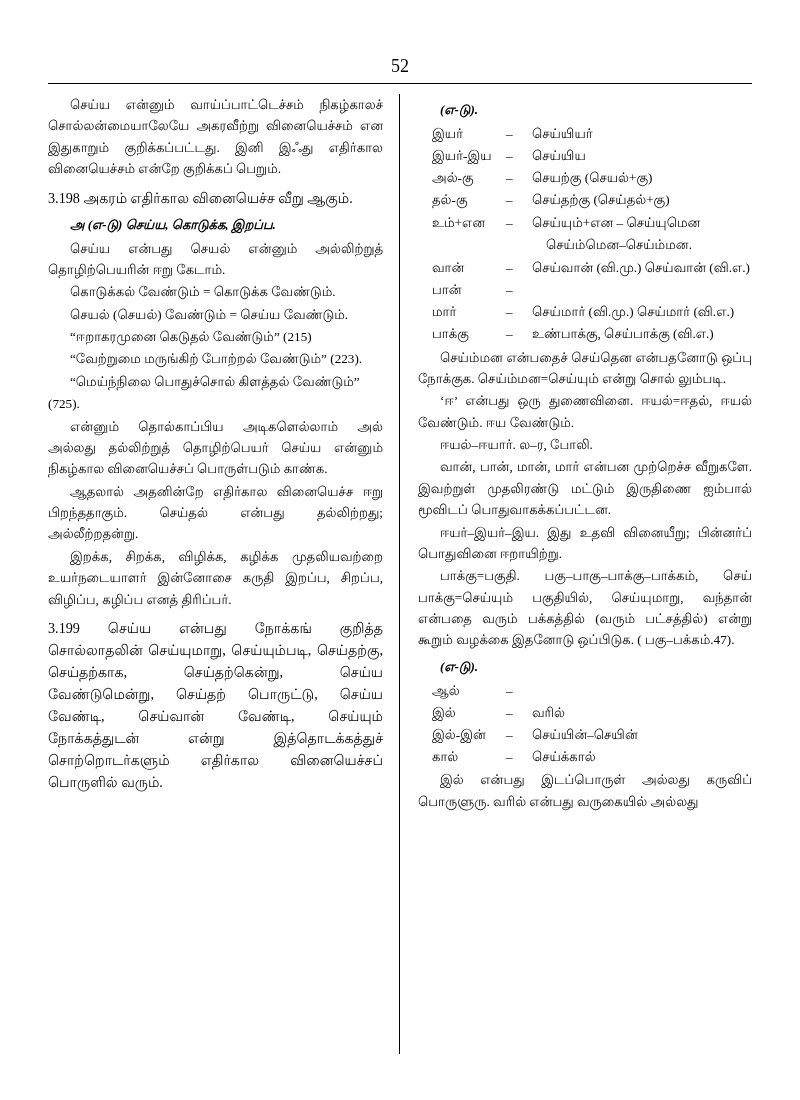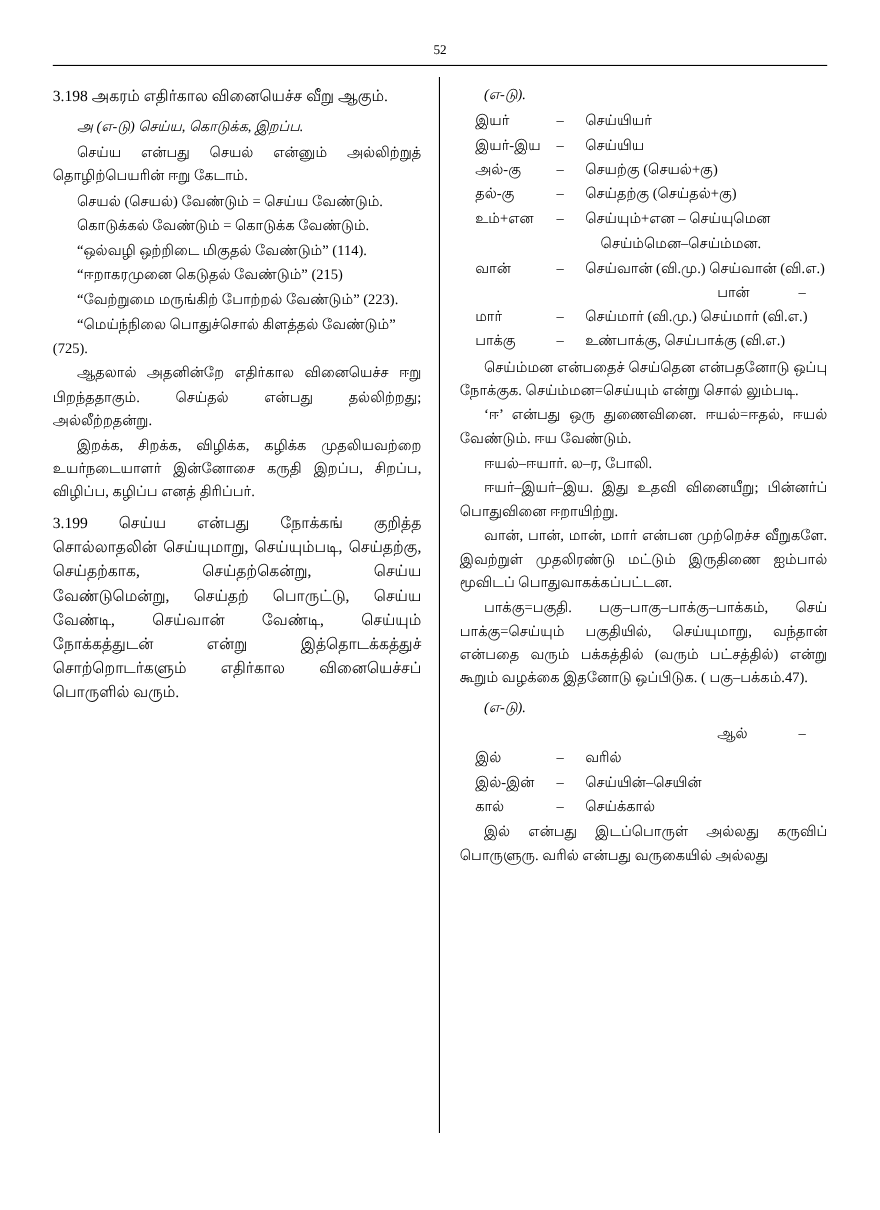--- a/index.html
+++ b/index.html
@@ -18,22 +18,22 @@
   .page {
     position: relative;
     width: 800px;
     height: 1100px;
     box-sizing: border-box;
     padding: 0;
   }
   .page-number {
     text-align: center;
     font-family: "Liberation Serif", serif;
-    font-size: 12px;
-    margin-top: 38px;
+    font-size: 18px;
+    margin-top: 56px;
     margin-bottom: 6px;
   }
   .rule {
     border-top: 1.5px solid #000;
     margin: 0 48px 0 48px;
   }
   .columns {
     display: flex;
     flex-direction: row;
     margin: 10px 48px 0 48px;
@@ -61,39 +61,38 @@
     text-indent: 22px;
   }
   .heading {
     font-weight: normal;
     font-size: 14.2px;
     line-height: 1.55;
     margin: 7px 0 4px 0;
     text-align: justify;
   }
   .eg {
-    font-weight: normal;
+    font-weight: bold;
     font-style: italic;
     margin: 5px 0 3px 0;
     text-indent: 22px;
     font-size: 13px;
   }
   .ex-list {
     margin: 0 0 2px 0;
     padding: 0;
     list-style: none;
   }
   .ex-row {
     display: flex;
     flex-direction: row;
     align-items: baseline;
     margin: 0 0 1px 0;
     font-size: 13.2px;
     line-height: 1.6;
-    justify-content: flex-end;
   }
   .ex-term {
     width: 88px;
     flex: 0 0 88px;
     padding-left: 14px;
     box-sizing: border-box;
   }
   .ex-dash {
     width: 26px;
     flex: 0 0 26px;
@@ -116,37 +115,38 @@
 
 <div class="page">
 
   <div class="page-number">52</div>
   <div class="rule"></div>
 
   <div class="columns">
 
     <div class="col col-left">
 
+      <p class="indent">செய்ய என்னும் வாய்ப்பாட்டெச்சம் நிகழ்காலச் சொல்லன்மையாலேயே அகரவீற்று வினையெச்சம் என இதுகாறும் குறிக்கப்பட்டது. இனி இஃது எதிர்கால வினையெச்சம் என்றே குறிக்கப் பெறும்.</p>
 
       <p class="heading">3.198 அகரம் எதிர்கால வினையெச்ச வீறு ஆகும்.</p>
 
       <p class="eg">அ (எ-டு) செய்ய, கொடுக்க, இறப்ப.</p>
 
       <p class="indent">செய்ய என்பது செயல் என்னும் அல்லிற்றுத் தொழிற்பெயரின் ஈறு கேடாம்.</p>
 
+      <p class="indent">கொடுக்கல் வேண்டும் = கொடுக்க வேண்டும்.</p>
+
       <p class="indent">செயல் (செயல்) வேண்டும் = செய்ய வேண்டும்.</p>
 
-      <p class="indent">கொடுக்கல் வேண்டும் = கொடுக்க வேண்டும்.</p>
-
-      <p class="quote">“ஒல்வழி ஒற்றிடை மிகுதல் வேண்டும்” (114).</p>
       <p class="quote">“ஈறாகரமுனை கெடுதல் வேண்டும்” (215)</p>
       <p class="quote">“வேற்றுமை மருங்கிற் போற்றல் வேண்டும்” (223).</p>
       <p class="quote">“மெய்ந்நிலை பொதுச்சொல் கிளத்தல் வேண்டும்”</p>
       <p>(725).</p>
 
+      <p class="indent">என்னும் தொல்காப்பிய அடிகளெல்லாம் அல் அல்லது தல்லிற்றுத் தொழிற்பெயர் செய்ய என்னும் நிகழ்கால வினையெச்சப் பொருள்படும் காண்க.</p>
 
 
       <p class="indent">ஆதலால் அதனின்றே எதிர்கால வினையெச்ச ஈறு பிறந்ததாகும். செய்தல் என்பது தல்லிற்றது; அல்லீற்றதன்று.</p>
 
       <p class="indent">இறக்க, சிறக்க, விழிக்க, கழிக்க முதலியவற்றை உயர்நடையாளர் இன்னோசை கருதி இறப்ப, சிறப்ப, விழிப்ப, கழிப்ப எனத் திரிப்பர்.</p>
 
       <p class="heading">3.199 செய்ய என்பது நோக்கங் குறித்த சொல்லாதலின் செய்யுமாறு, செய்யும்படி, செய்தற்கு, செய்தற்காக, செய்தற்கென்று, செய்ய வேண்டுமென்று, செய்தற் பொருட்டு, செய்ய வேண்டி, செய்வான் வேண்டி, செய்யும் நோக்கத்துடன் என்று இத்தொடக்கத்துச் சொற்றொடர்களும் எதிர்கால வினையெச்சப் பொருளில் வரும்.</p>
 
     </div>
 
@@ -201,22 +201,22 @@
         <div class="ex-row">
           <span class="ex-term">பாக்கு</span>
           <span class="ex-dash">–</span>
           <span class="ex-gloss">உண்பாக்கு, செய்பாக்கு (வி.எ.)</span>
         </div>
       </div>
 
       <p class="indent">செய்ம்மன என்பதைச் செய்தென என்பதனோடு ஒப்பு நோக்குக. செய்ம்மன=செய்யும் என்று சொல் லும்படி.</p>
       <p class="indent">‘ஈ’ என்பது ஒரு துணைவினை. ஈயல்=ஈதல், ஈயல் வேண்டும். ஈய வேண்டும்.</p>
       <p class="indent">ஈயல்–ஈயார். ல–ர, போலி.</p>
+      <p class="indent">வான், பான், மான், மார் என்பன முற்றெச்ச வீறுகளே. இவற்றுள் முதலிரண்டு மட்டும் இருதிணை ஐம்பால் மூவிடப் பொதுவாகக்கப்பட்டன.</p>
       <p class="indent">ஈயர்–இயர்–இய. இது உதவி வினையீறு; பின்னர்ப் பொதுவினை ஈறாயிற்று.</p>
-      <p class="indent">வான், பான், மான், மார் என்பன முற்றெச்ச வீறுகளே. இவற்றுள் முதலிரண்டு மட்டும் இருதிணை ஐம்பால் மூவிடப் பொதுவாகக்கப்பட்டன.</p>
       <p class="indent">பாக்கு=பகுதி. பகு–பாகு–பாக்கு–பாக்கம், செய் பாக்கு=செய்யும் பகுதியில், செய்யுமாறு, வந்தான் என்பதை வரும் பக்கத்தில் (வரும் பட்சத்தில்) என்று கூறும் வழக்கை இதனோடு ஒப்பிடுக. ( பகு–பக்கம்.47).</p>
 
 
       <p class="eg">(எ-டு).</p>
 
       <div class="ex-list">
         <div class="ex-row">
           <span class="ex-term">ஆல்</span>
           <span class="ex-dash">–</span>
         </div>

